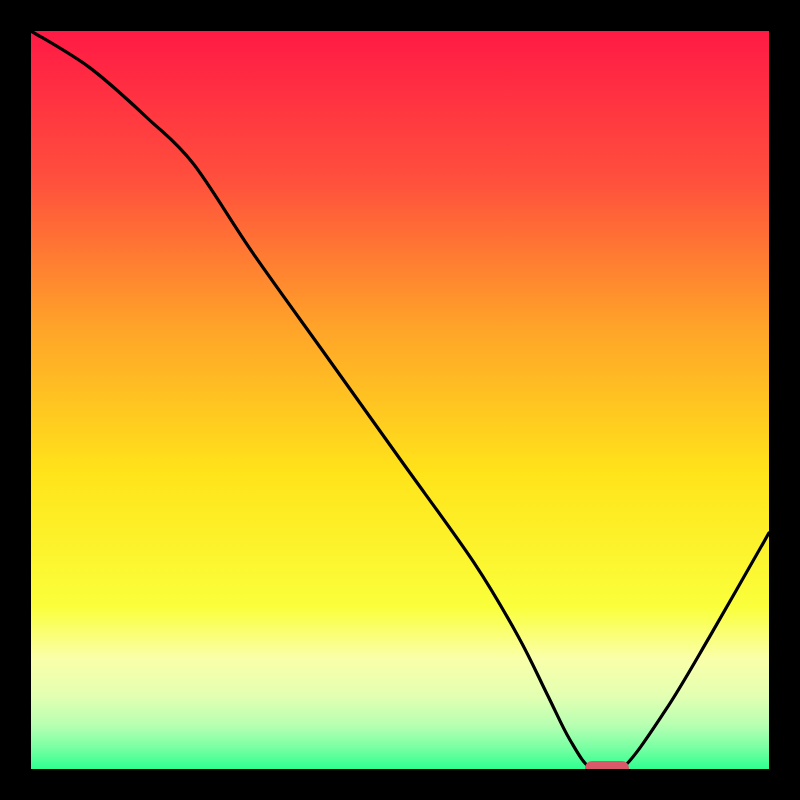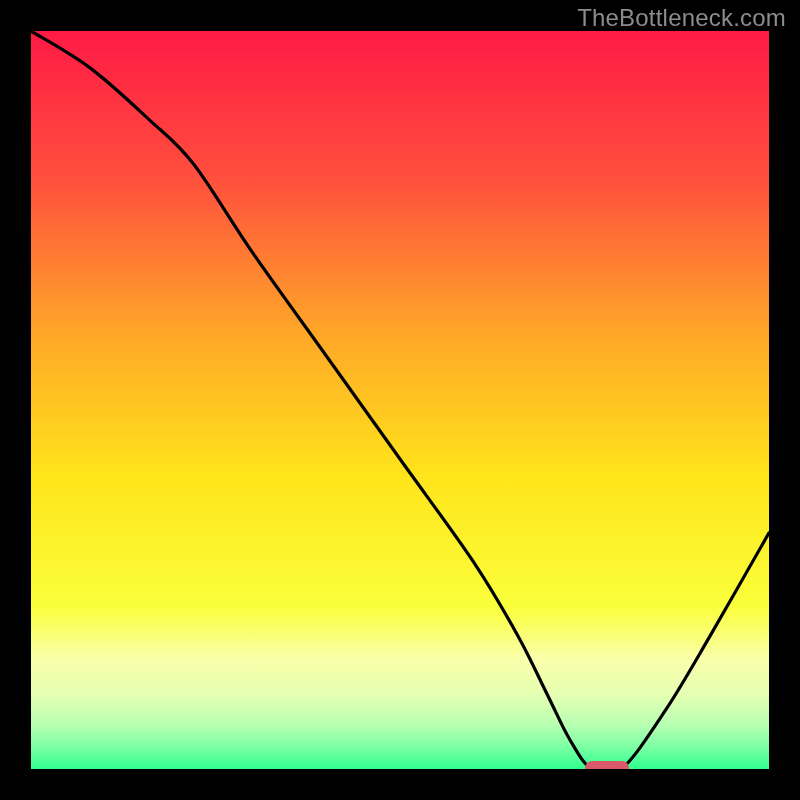--- a/index.html
+++ b/index.html
@@ -50,21 +50,20 @@
     color: #8c8c8c;
     letter-spacing: 0.2px;
     user-select: none;
   }
 </style>
 </head>
 <body>
 
 <div class="frame">
 
-  <div class="watermark">TheBottleneck.com</div>
 
   <div class="plot-area">
 
     <svg class="gradient" viewBox="0 0 738 738" preserveAspectRatio="none">
       <defs>
         <linearGradient id="gradFill" x1="0" y1="0" x2="0" y2="1">
             <stop offset="0%" stop-color="#ff1a45"></stop>
             <stop offset="20%" stop-color="#ff4f3d"></stop>
             <stop offset="40%" stop-color="#ffa329"></stop>
             <stop offset="60%" stop-color="#ffe41a"></stop>

